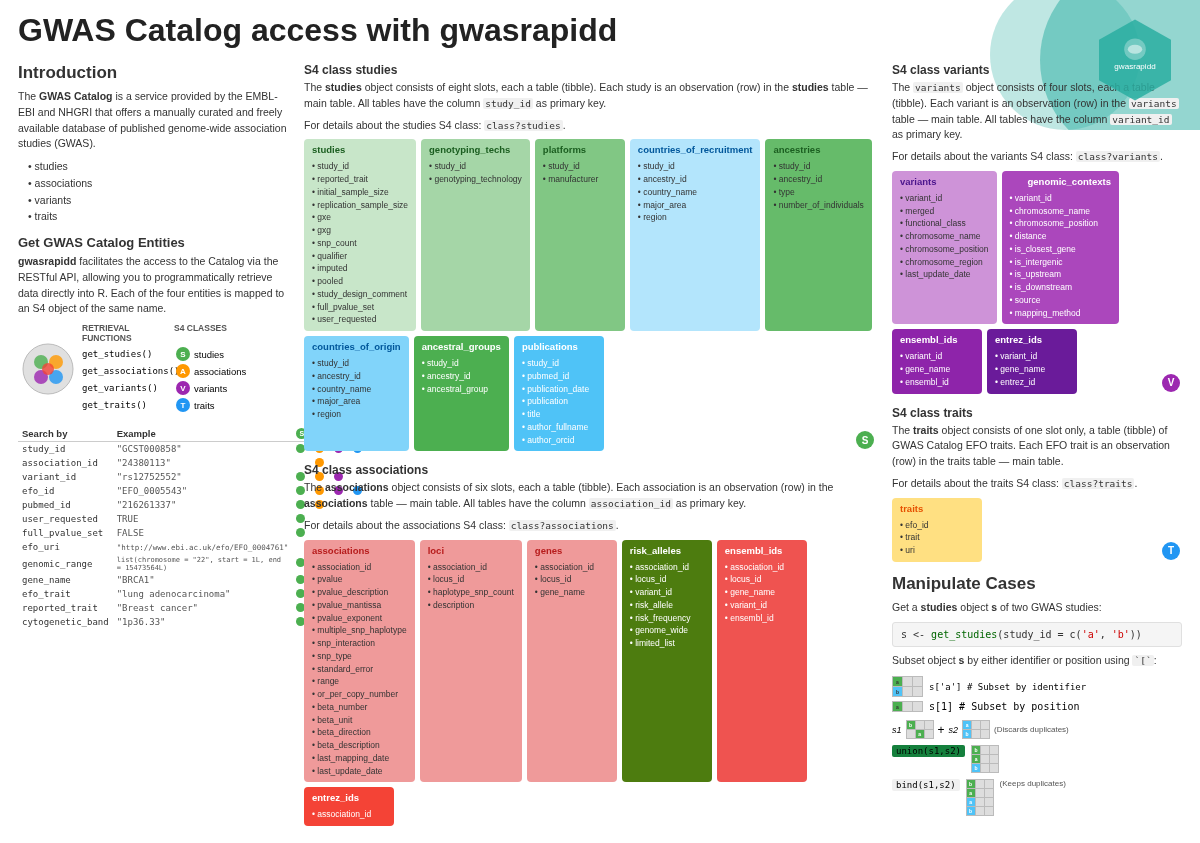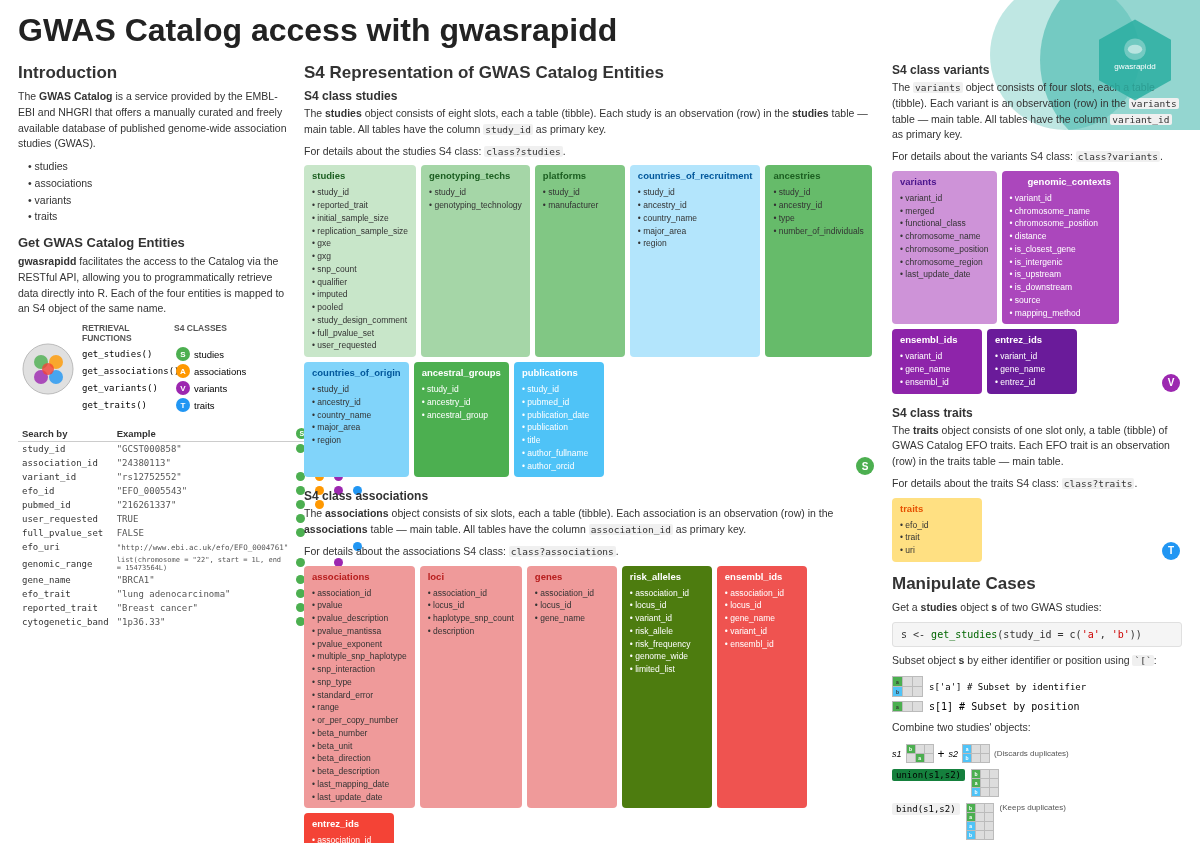--- a/index.html
+++ b/index.html
@@ -500,21 +500,20 @@
               <td></td>
               <td><span class="dot dot-purple"></span></td>
               <td></td>
             </tr>
           </tbody>
         </table>
       </div>
     </div>
 
     <div class="col-mid">
-      <div class="s4-title">S4 Representation of GWAS Catalog Entities</div>
 
       <div class="entity-section">
         <div style="font-size:12px; font-weight:bold; color:#333; margin-bottom:3px;">S4 class studies</div>
         <p>The <b>studies</b> object consists of eight slots, each a table (tibble). Each study is an observation (row) in the <b>studies</b> table — main table. All tables have the column <span class="inline-code">study_id</span> as primary key.</p>
         <p>For details about the studies S4 class: <span class="inline-code">class?studies</span>.</p>
 
         <div style="display:flex; flex-wrap:wrap; gap:5px; position:relative;">
 
           <div class="entity-box color-studies">
             <div class="entity-box-header">studies</div>
@@ -797,21 +796,20 @@
           <div class="subset-op-row">
             <div style="display:inline-grid; grid-template-columns: repeat(3,9px); gap:1px; background:#bbb; border:1px solid #bbb; flex-shrink:0;">
               <div style="width:9px;height:9px;background:#4caf50;font-size:5px;font-weight:bold;display:flex;align-items:center;justify-content:center;color:#333;">a</div>
               <div style="width:9px;height:9px;background:#ddd;"></div>
               <div style="width:9px;height:9px;background:#ddd;"></div>
             </div>
             <span style="font-size:10px; font-family:monospace;">s[1] # Subset by position</span>
           </div>
         </div>
 
-        <p style="margin-top:8px;">Combine two studies' objects:</p>
 
         <div class="combine-section">
 
           <div class="combine-row">
             <div style="font-size:9px;font-style:italic;">s1</div>
 
             <div style="display:inline-grid; grid-template-columns: repeat(3,8px); gap:1px; background:#bbb; border:1px solid #bbb;">
               <div style="width:8px;height:8px;background:#4caf50;font-size:5px;display:flex;align-items:center;justify-content:center;color:white;font-weight:bold;">b</div>
               <div style="width:8px;height:8px;background:#ddd;"></div>
               <div style="width:8px;height:8px;background:#ddd;"></div>

